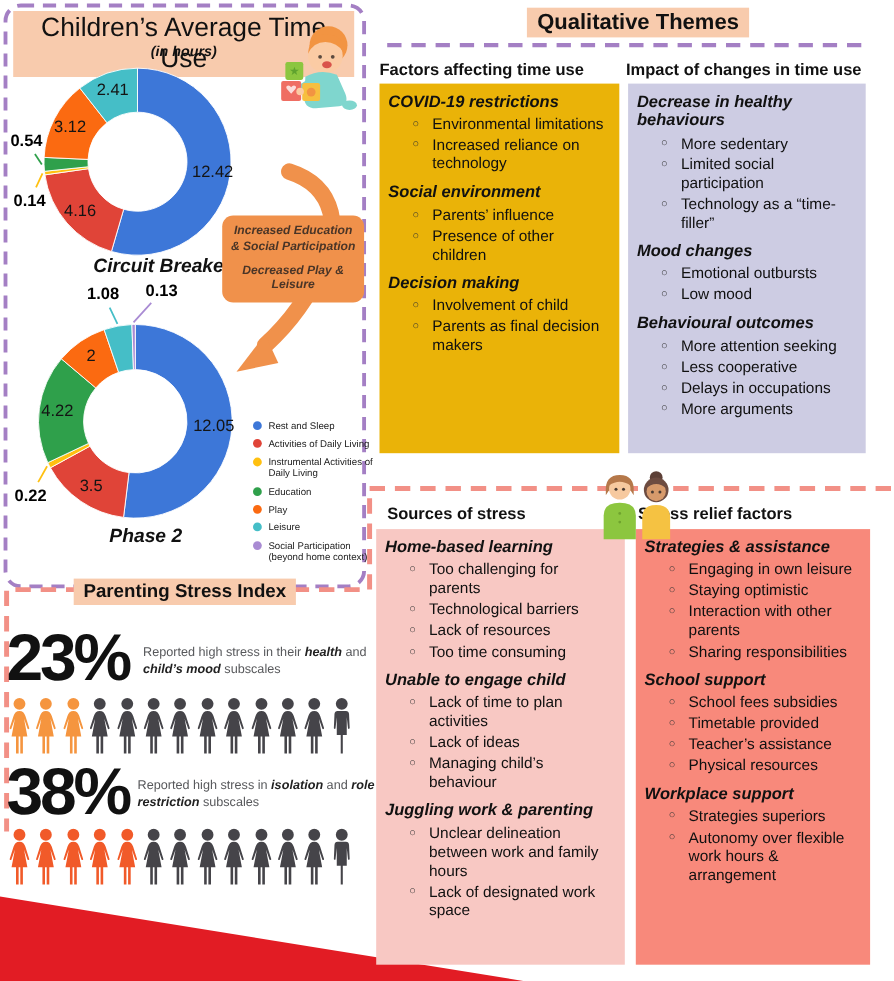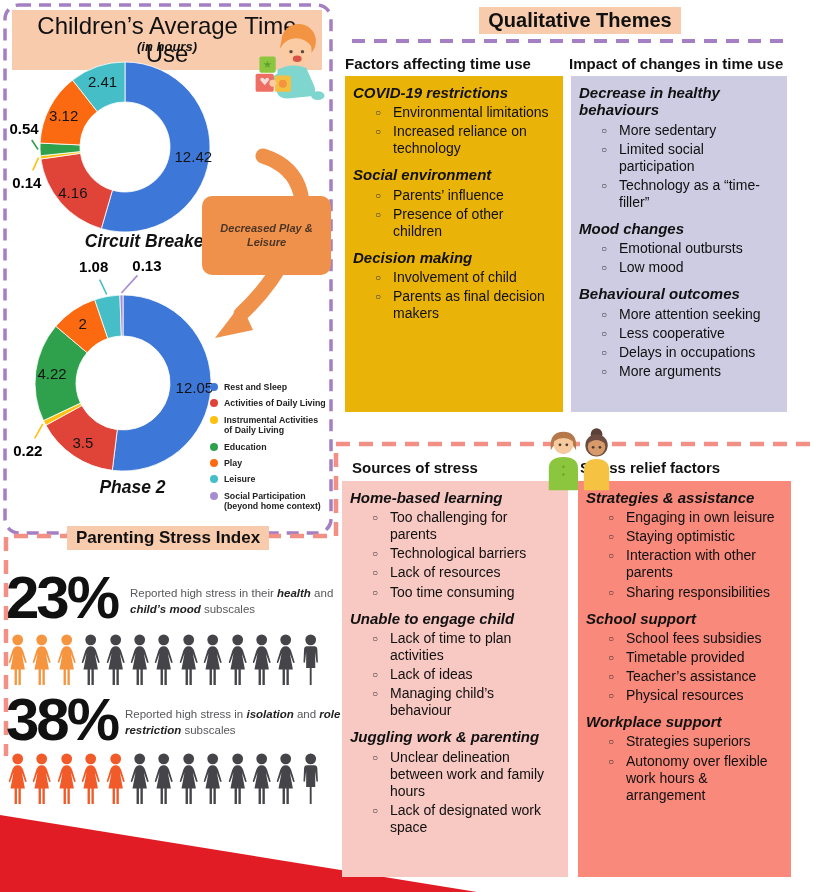--- a/index.html
+++ b/index.html
@@ -15,21 +15,21 @@
   #donut1{left:0;top:42px;z-index:2;}
   #donut2{left:0;top:258px;z-index:2;}
   .chart-caption{font-size:17.5px;font-weight:bold;font-style:italic;z-index:2;}
   #chart1-caption{left:55px;top:231px;width:185px;}
   #chart2-caption{left:45px;top:477px;width:175px;}
   #arrow-svg{left:185px;top:140px;z-index:1;}
   #note-box{left:202px;top:196px;width:129px;height:79px;background:#F0914B;border-radius:10px;
             z-index:3;display:flex;flex-direction:column;justify-content:center;gap:8px;
             font-size:11px;font-weight:bold;font-style:italic;color:#4A3527;text-align:center;
             padding:4px 6px;box-sizing:border-box;line-height:1.25;}
-  #legend{left:210px;top:382px;width:116px;z-index:2;font-weight:bold;}
+  #legend{left:230px;top:382px;width:116px;z-index:2;}
   .legend-item{display:flex;align-items:flex-start;margin-bottom:6px;}
   .legend-dot{width:8px;height:8px;border-radius:50%;flex:0 0 8px;margin-top:1px;margin-right:6px;}
   .legend-label{font-size:8.8px;line-height:1.18;color:#222;}
   .dlab{font-size:15px;fill:#141414;}
   .dlab.out{font-weight:bold;fill:#000;}
   
   #qual-title{left:455px;top:7px;width:250px;font-size:20px;font-weight:bold;z-index:2;}
   .col-header{font-size:15px;font-weight:bold;z-index:2;}
   #factors-header{left:345px;top:55px;}
   #impact-header{left:569px;top:55px;}
@@ -122,20 +122,21 @@
     <text x="102.49633035071912" y="39.77282121449652" class="dlab" text-anchor="middle" dominant-baseline="central">2.41</text>
   </svg>
 <div id="chart1-caption" class="abs center chart-caption">Circuit Breaker</div>
 
 <svg id="arrow-svg" class="abs" width="160" height="205" viewBox="0 0 160 205">
   <path d="M78 16 C122 30 124 72 108 102 C95 130 80 152 56 174" stroke="#F0914B" stroke-width="15" fill="none" stroke-linecap="round"></path>
   <polygon points="30,198 56,164 68,190" fill="#F0914B"></polygon>
 </svg>
 
 <div id="note-box" class="abs">
+  <div>Increased Education &amp; Social Participation</div>
   <div>Decreased Play &amp; Leisure</div>
 </div>
 
 <svg id="donut2" class="abs" width="340" height="230" viewBox="0 0 340 230">
     <path d="M123 37 A88 88 0 1 1 112.30178173883303 212.34728459452208 L117.28617888324037 171.65139063571064 A47 47 0 1 0 123 78 Z" fill="#3D77D8" stroke="#fff" stroke-width="0.8"></path>
     <text x="194.3672940302945" y="129.35423274452475" class="dlab" text-anchor="middle" dominant-baseline="central">12.05</text>
     <path d="M112.30178173883303 212.34728459452208 A88 88 0 0 1 45.81622484508922 167.26895850190985 L81.77684736044537 147.57546647261094 A47 47 0 0 0 117.28617888324037 171.65139063571064 Z" fill="#E04438" stroke="#fff" stroke-width="0.8"></path>
     <text x="82.87512482658963" y="184.17976336821766" class="dlab" text-anchor="middle" dominant-baseline="central">3.5</text>
     <path d="M45.81622484508922 167.26895850190985 A88 88 0 0 1 43.43620948511074 162.59791535315244 L80.50570279318414 145.08070479088823 A47 47 0 0 0 81.77684736044537 147.57546647261094 Z" fill="#FFC010" stroke="#fff" stroke-width="0.8"></path>
     <line x1="42.8094128230469" y1="165.8591449765592" x2="34.698059997093715" y2="180.35376975374075" stroke="#FFC010" stroke-width="1.6"></line>

